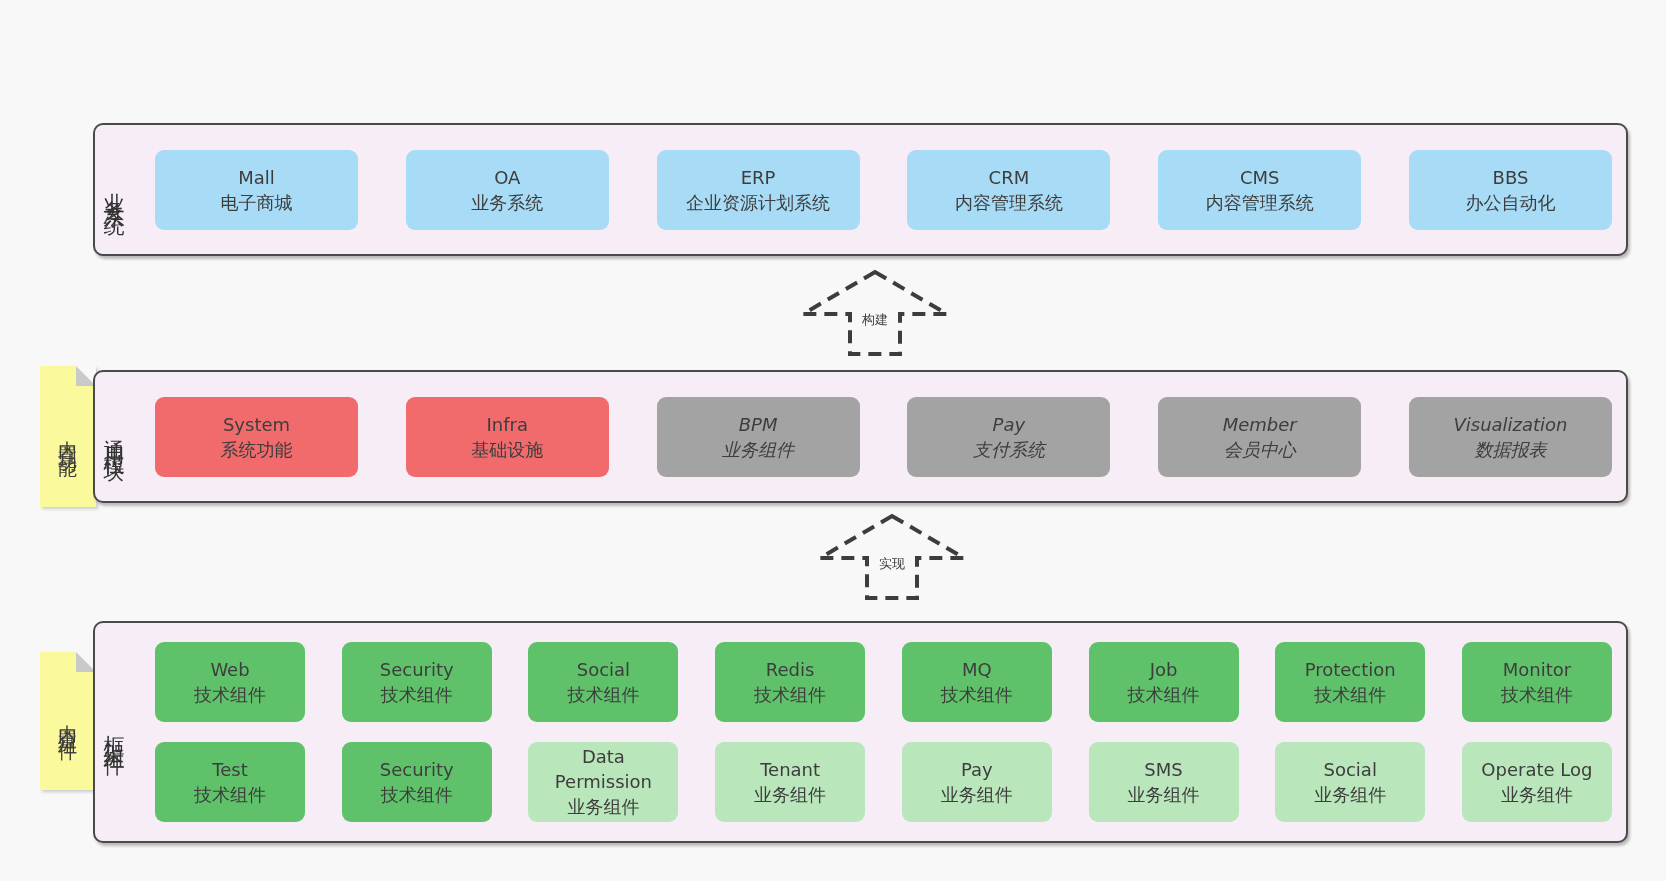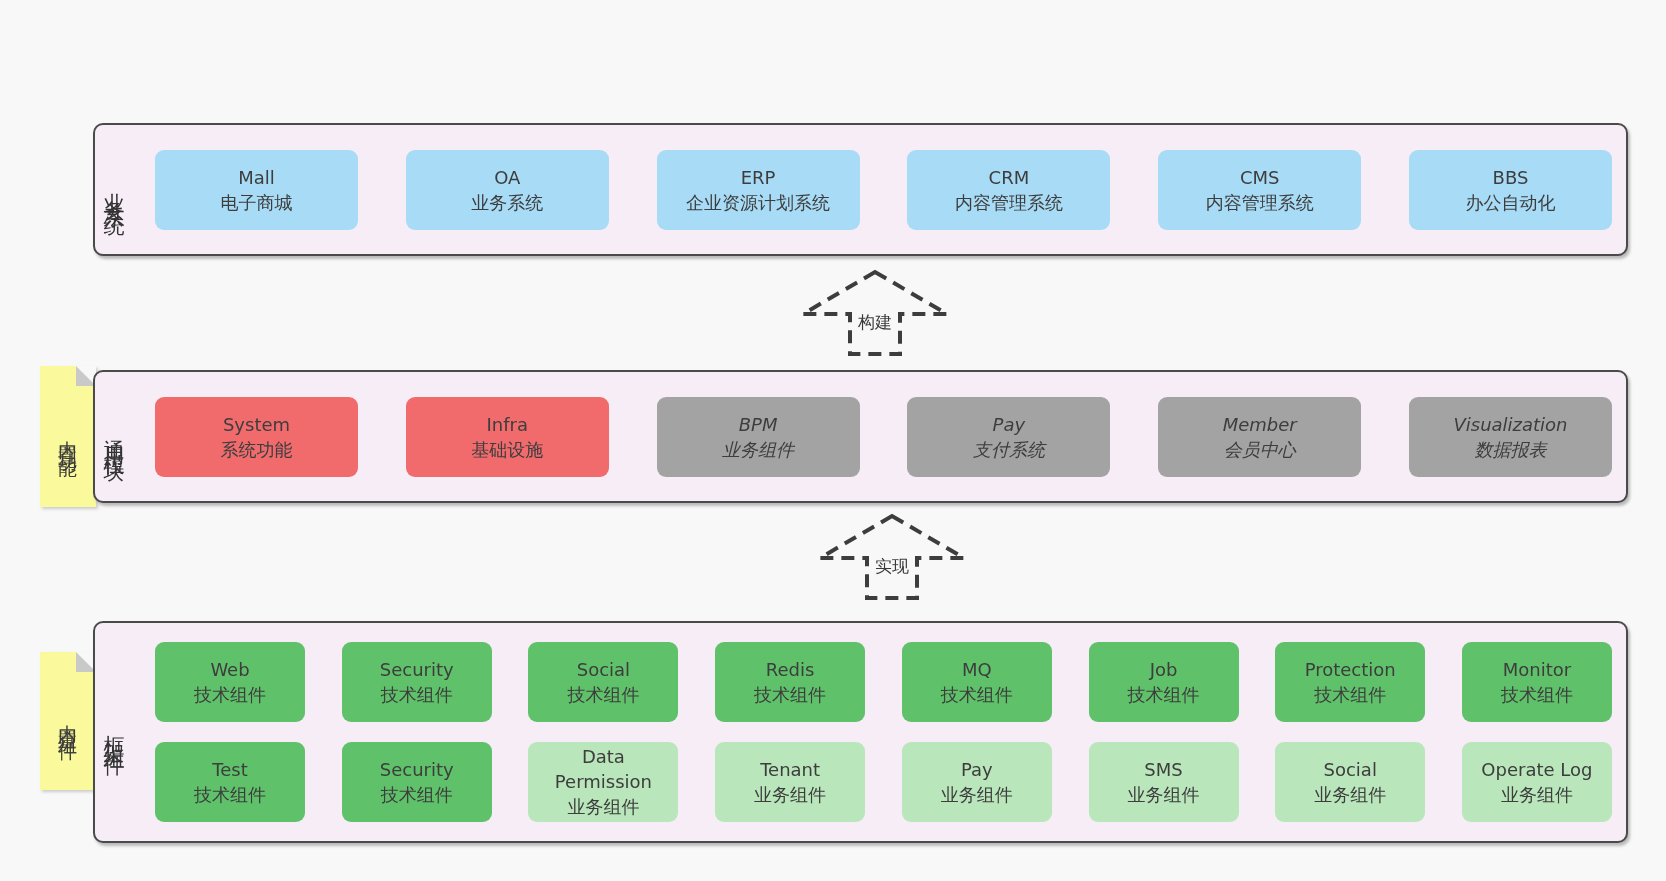--- a/index.html
+++ b/index.html
@@ -39,21 +39,21 @@
   .sticky .fold{position:absolute;top:0;right:0;width:20px;height:20px;background:#c9c9c9;
                 clip-path:polygon(0 0,0 100%,100% 100%);}
   .slabel{position:absolute;top:50%;left:50%;transform:translate(-50%,-50%);
           writing-mode:vertical-rl;text-orientation:upright;font-size:19px;
           letter-spacing:6px;color:#3b3b3b;white-space:nowrap;line-height:1;}
 
   
   .arrow{position:absolute;z-index:0;width:150px;height:88px;}
   .arrow svg{display:block;}
   .alabel{position:absolute;left:50%;top:42px;transform:translateX(-50%);
-          background:#f8f8f8;font-size:17px;padding:0 3px;color:#3a3a3a;white-space:nowrap;}
+          background:#f8f8f8;font-size:13px;padding:0 3px;color:#3a3a3a;white-space:nowrap;}
 </style>
 </head>
 <body>
 
 <div class="canvas">
 
   <section class="panel" style="top:123px;height:133px;">
     <div class="plabel">业务系统</div>
     <div class="row-abs">
       <div class="box w203 c-blue">

